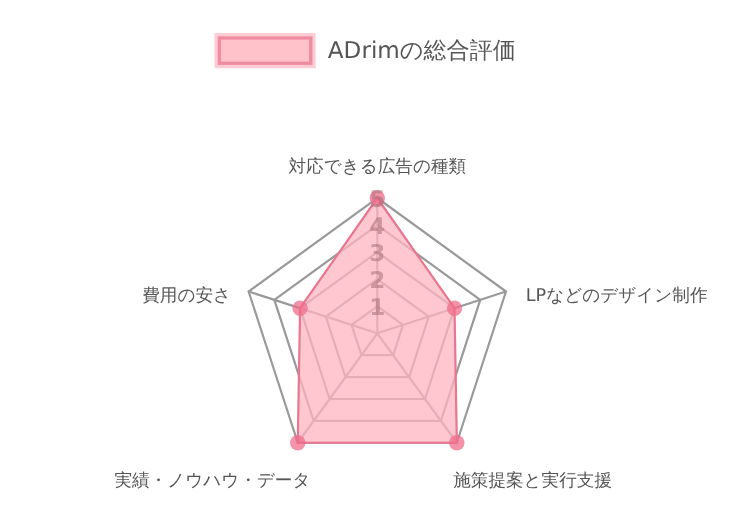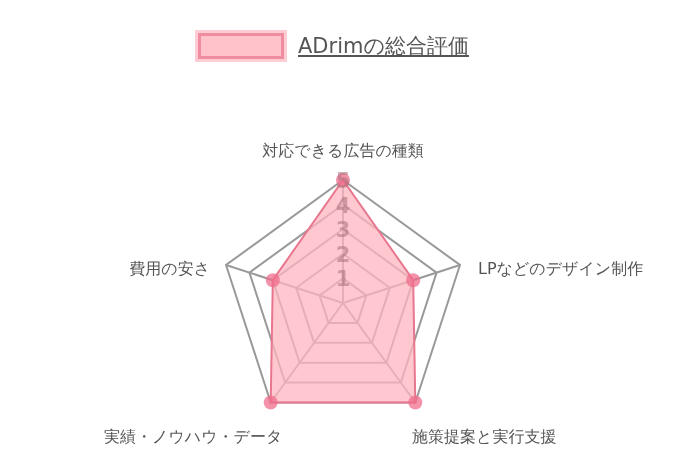--- a/index.html
+++ b/index.html
@@ -1,21 +1,21 @@
 <!DOCTYPE html>
 <html><head>
 <meta charset="utf-8">
 <style>
   html, body { margin:0; padding:0; background:#ffffff; }
   body { width:686px; height:476px; position:relative; overflow:hidden;
          font-family:"DejaVu Sans", "Liberation Sans", sans-serif; color:#555555; }
   .legend { position:absolute; left:198px; top:30px; height:32px; display:flex; align-items:center; }
   .legend-swatch { width:80px; height:20px; background:rgba(255,182,193,0.85);
                    border:3px solid #f08ca0; box-shadow:0 0 0 3px rgba(255,182,193,0.7); margin-right:14px; }
-  .legend-label { font-size:21px; color:#555; white-space:nowrap;text-decoration:underline; }
+  .legend-label { font-size:21px; color:#555; white-space:nowrap; }
   svg { position:absolute; left:0; top:0; }
   .axis-label { font-size:16px; fill:#555; }
   .tick { font-size:21px; fill:rgba(170,110,120,0.55); font-weight:bold; }
 </style>
 </head>
 <body>
 
 <div class="legend">
   <div class="legend-swatch"></div>
   <span class="legend-label">ADrimの総合評価</span>

